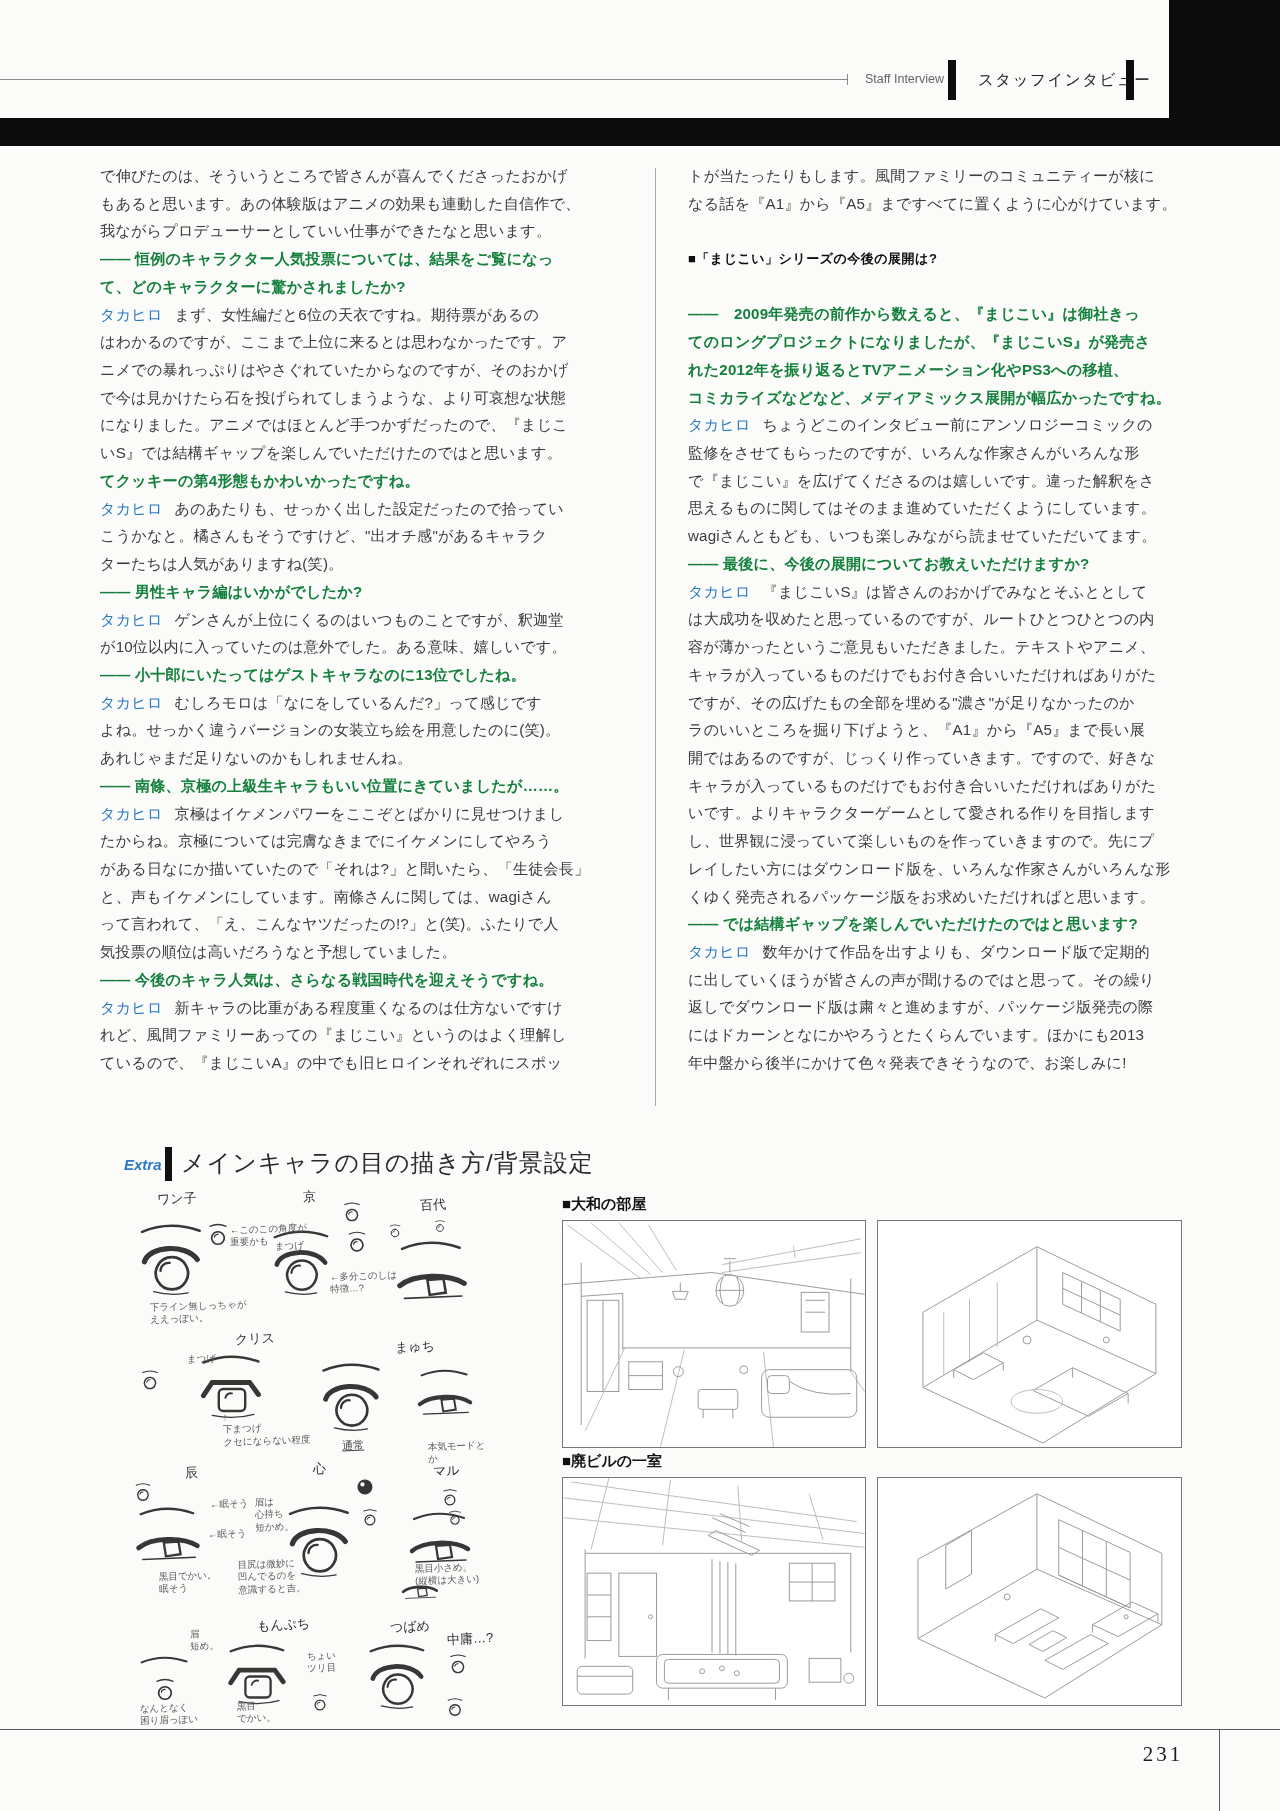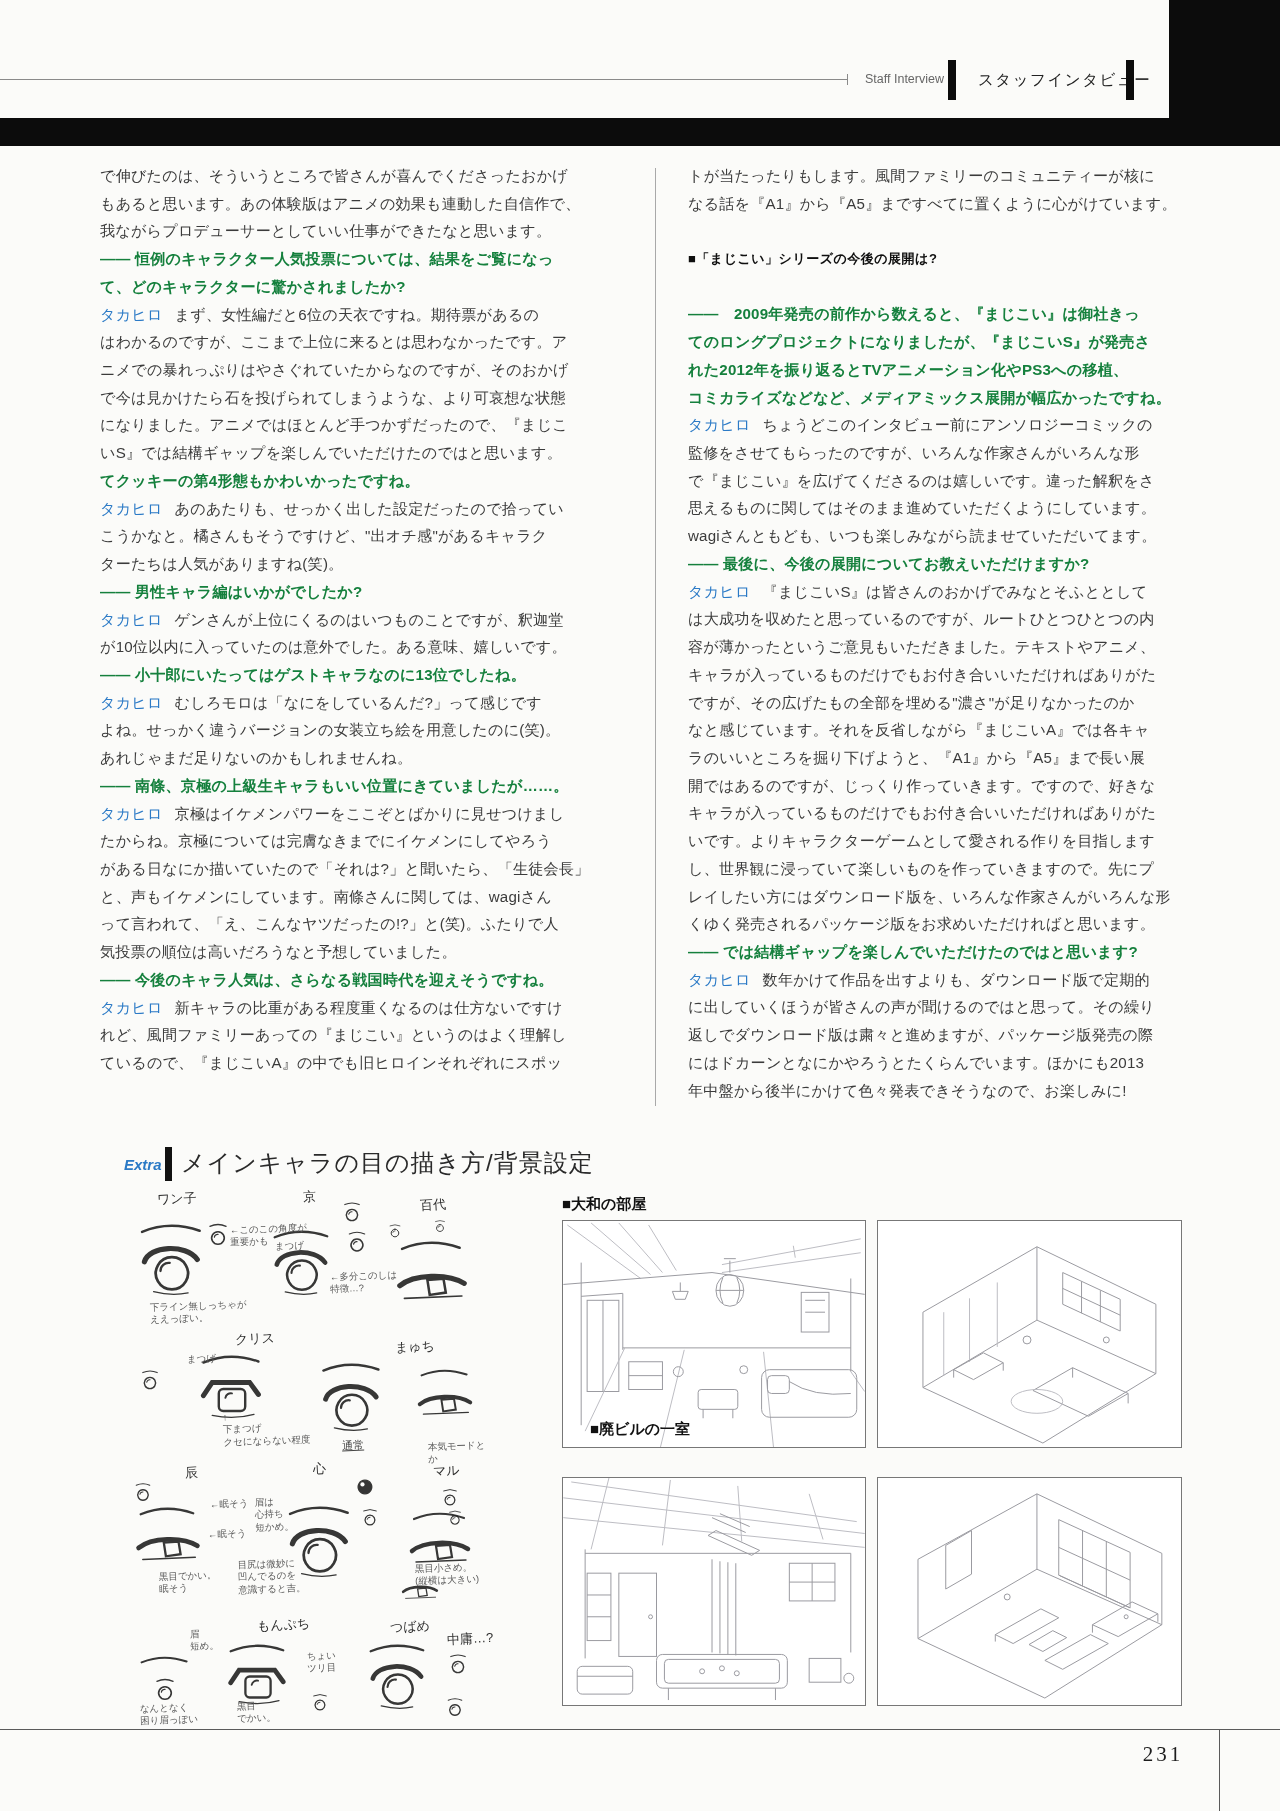--- a/index.html
+++ b/index.html
@@ -104,21 +104,20 @@
       <div class="line p">監修をさせてもらったのですが、いろんな作家さんがいろんな形</div>
       <div class="line p">で『まじこい』を広げてくださるのは嬉しいです。違った解釈をさ</div>
       <div class="line p">思えるものに関してはそのまま進めていただくようにしています。</div>
       <div class="line p">wagiさんともども、いつも楽しみながら読ませていただいてます。</div>
       <div class="line q">―― 最後に、今後の展開についてお教えいただけますか?</div>
       <div class="line s"><span class="speaker">タカヒロ</span>『まじこいS』は皆さんのおかげでみなとそふととして</div>
       <div class="line p">は大成功を収めたと思っているのですが、ルートひとつひとつの内</div>
       <div class="line p">容が薄かったというご意見もいただきました。テキストやアニメ、</div>
       <div class="line p">キャラが入っているものだけでもお付き合いいただければありがた</div>
       <div class="line p">ですが、その広げたもの全部を埋める"濃さ"が足りなかったのか</div>
-      <div class="line p">なと感じています。それを反省しながら『まじこいA』では各キャ</div>
       <div class="line p">ラのいいところを掘り下げようと、『A1』から『A5』まで長い展</div>
       <div class="line p">開ではあるのですが、じっくり作っていきます。ですので、好きな</div>
       <div class="line p">キャラが入っているものだけでもお付き合いいただければありがた</div>
       <div class="line p">いです。よりキャラクターゲームとして愛される作りを目指します</div>
       <div class="line p">し、世界観に浸っていて楽しいものを作っていきますので。先にプ</div>
       <div class="line p">レイしたい方にはダウンロード版を、いろんな作家さんがいろんな形</div>
       <div class="line p">くゆく発売されるパッケージ版をお求めいただければと思います。</div>
       <div class="line q">―― では結構ギャップを楽しんでいただけたのではと思います?</div>
       <div class="line s"><span class="speaker">タカヒロ</span>数年かけて作品を出すよりも、ダウンロード版で定期的</div>
       <div class="line p">に出していくほうが皆さんの声が聞けるのではと思って。その繰り</div>
@@ -375,21 +374,21 @@
         <path stroke="#bcbcc2" d="M66,92 v64 M92,78 v64 M120,62 v65"></path>
         <path d="M196,148 l56,26 l-40,23 l-56,-26 z M196,148 l0,10 M252,174 l0,10"></path>
         <path d="M76,150 l30,-17 l20,10 l-30,17 z M76,150 v8 M126,143 v8"></path>
         <ellipse cx="160" cy="182" rx="26" ry="12" stroke="#bcbcc2"></ellipse>
         <circle cx="150" cy="120" r="4"></circle>
           <circle cx="230" cy="120" r="3"></circle>
       </g>
     </svg>
   </div>
 
-  <div class="room-label" style="left:562px;top:1420px;margin-left:28px;">■廃ビルの一室</div>
+  <div class="room-label" style="left:562px;top:1452px;">■廃ビルの一室</div>
 
   <div class="panel" style="left:562px;top:1477px;width:304px;height:229px;">
     <svg viewBox="0 0 304 229">
       <g fill="none" stroke="#9a9aa0" stroke-width="1">
         <path stroke="#bcbcc2" d="M8,4 L296,44 M0,20 L304,56 M0,40 L304,70 M46,0 L28,72 M108,2 L100,68 M176,8 L180,64 M248,16 L262,62"></path>
         <path d="M150,40 l34,15 M158,36 l30,13"></path>
         <path d="M146,58 l44,20 l8,-5 l-44,-20 z"></path>
         <path d="M22,72 V182 M22,76 H290 M290,76 V176"></path>
         <rect x="56" y="96" width="38" height="84"></rect>
           <circle cx="88" cy="140" r="2"></circle>

